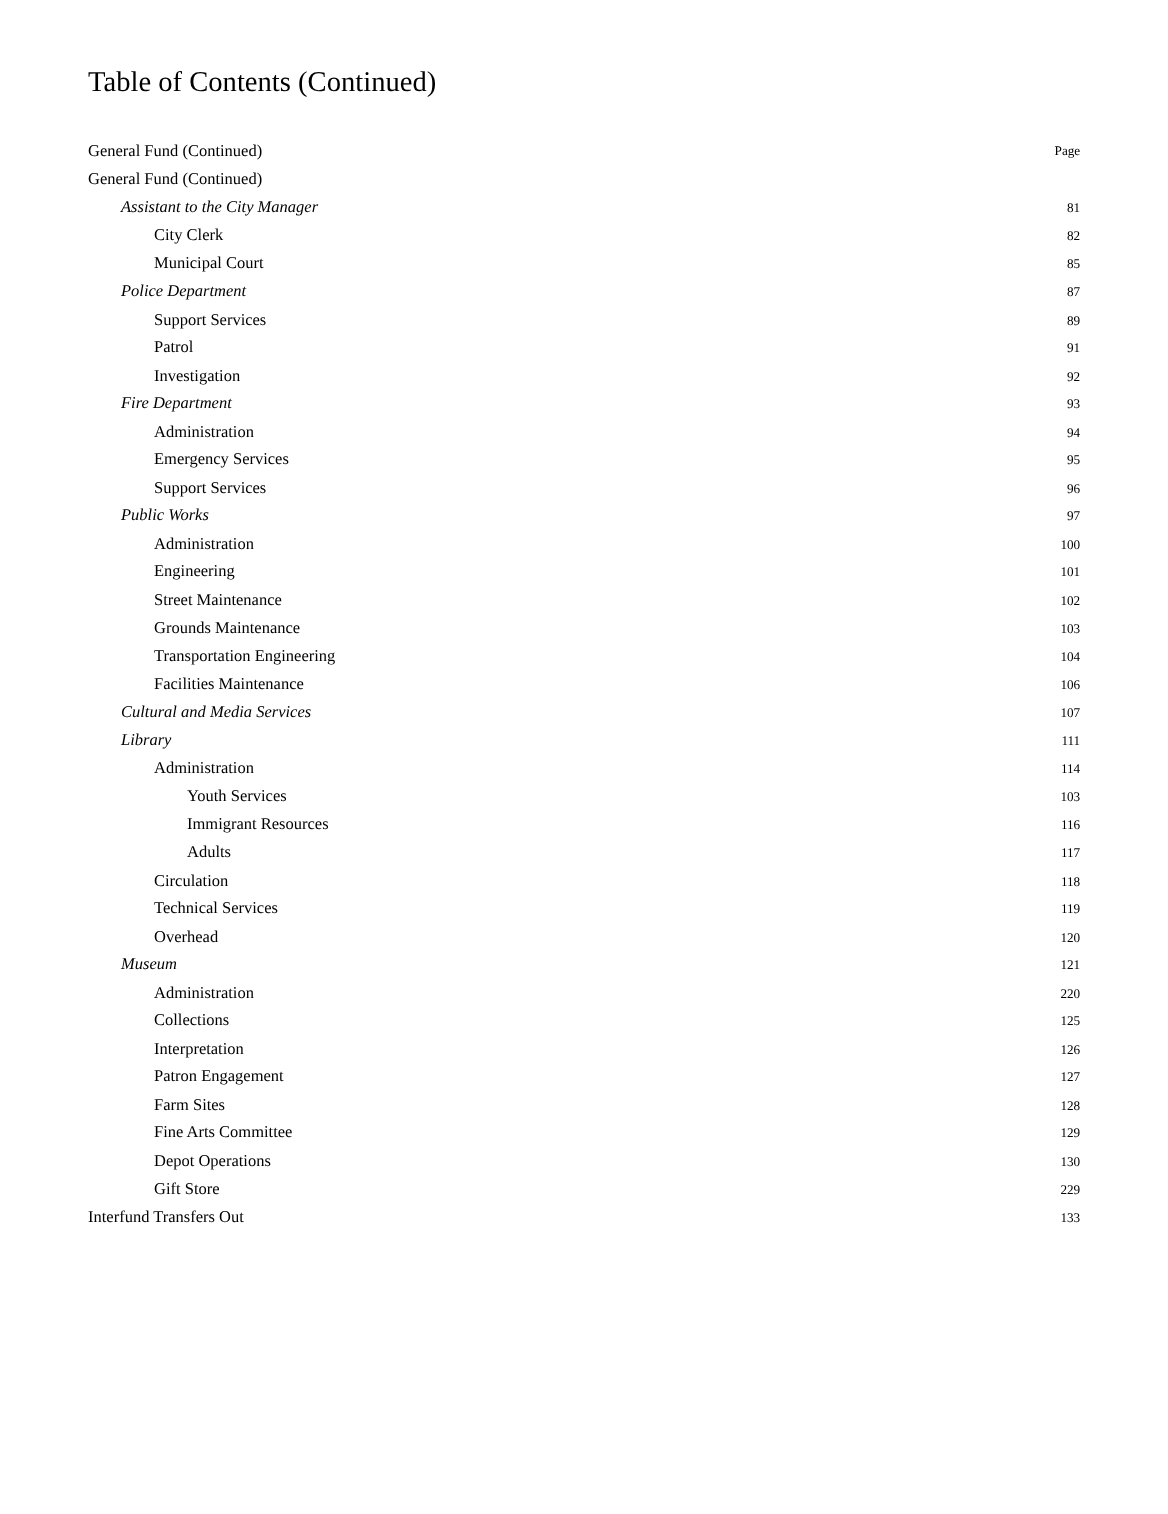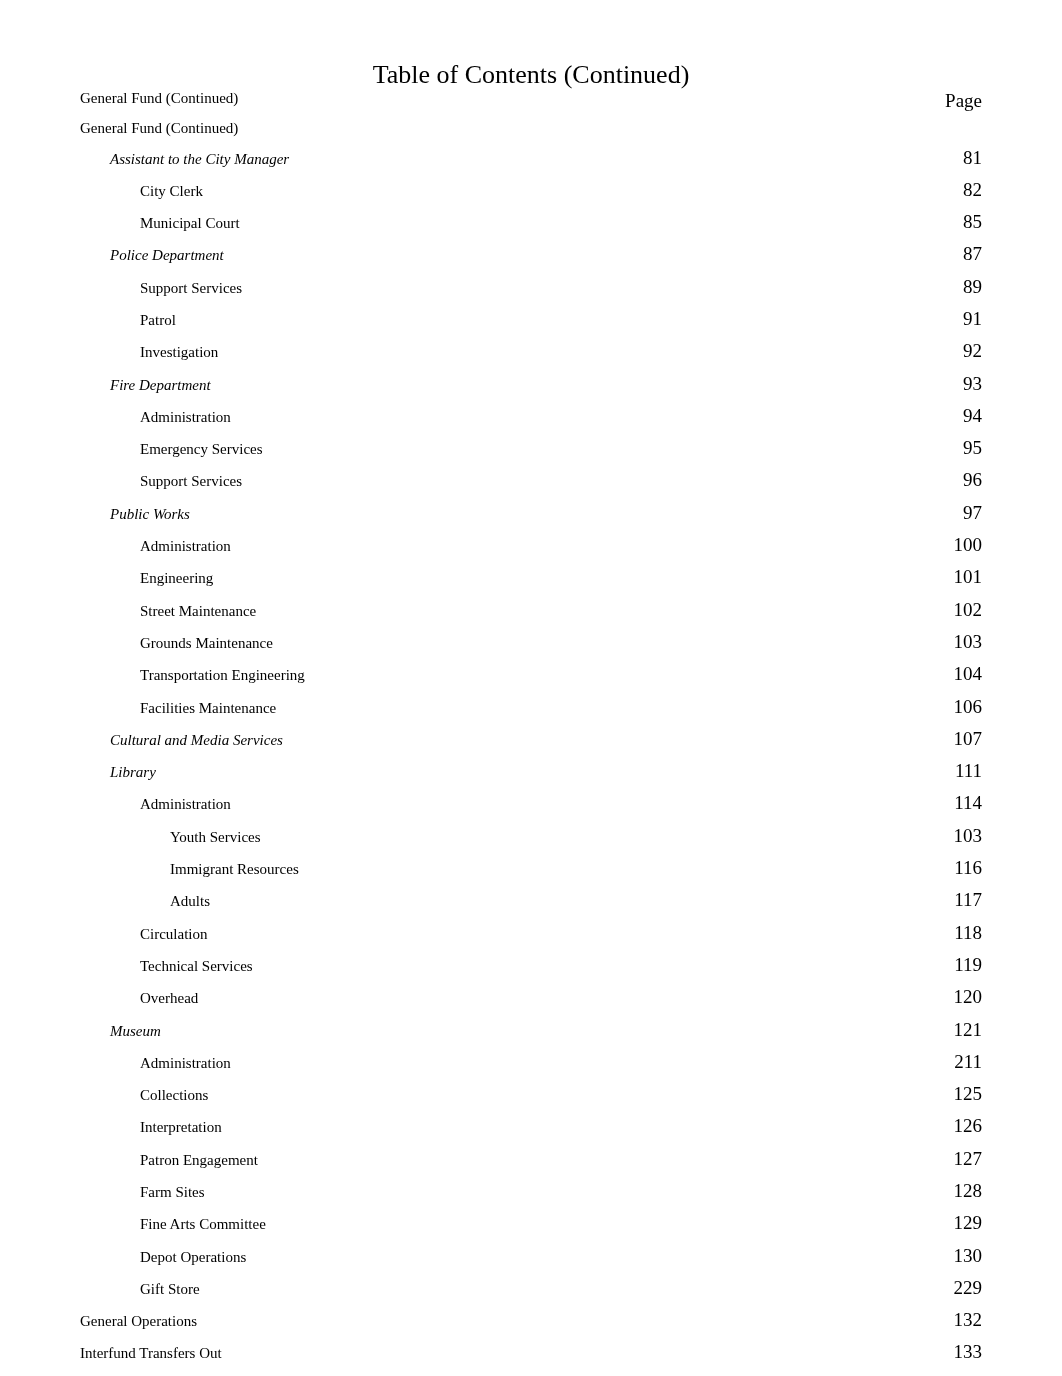--- a/index.html
+++ b/index.html
@@ -11,43 +11,44 @@
     body {
       background: #ffffff;
       font-family: Georgia, 'Times New Roman', serif;
       width: 1062px;
       min-height: 1376px;
       padding: 60px 80px;
       color: #000000;
     }
 
     .page-title {
-      text-align: center;
+      text-align: left;
       font-size: 26px;
       font-weight: normal;
+      margin-bottom: 40px;
       font-family: Georgia, serif;
     }
 
     .toc-container {
       width: 100%;
     }
 
     .toc-row {
       display: flex;
       justify-content: space-between;
       align-items: baseline;
       line-height: 1.7;
     }
 
     .toc-label {
       font-size: 15px;
     }
 
     .toc-page {
-      font-size: 19px;
+      font-size: 12px;
       white-space: nowrap;
       margin-left: 12px;
     }
 
     
     .indent-0 { padding-left: 0px; }
     .indent-1 { padding-left: 30px; font-style: italic; }
     .indent-2 { padding-left: 60px; }
     .indent-3 { padding-left: 90px; }
 
@@ -179,21 +180,21 @@
       <div class="toc-row">
         <span class="toc-label indent-2">Overhead</span>
         <span class="toc-page">120</span>
       </div>
       <div class="toc-row">
         <span class="toc-label indent-1">Museum</span>
         <span class="toc-page">121</span>
       </div>
       <div class="toc-row">
         <span class="toc-label indent-2">Administration</span>
-        <span class="toc-page">211</span>
+        <span class="toc-page">220</span>
       </div>
       <div class="toc-row">
         <span class="toc-label indent-2">Collections</span>
         <span class="toc-page">125</span>
       </div>
       <div class="toc-row">
         <span class="toc-label indent-2">Interpretation</span>
         <span class="toc-page">126</span>
       </div>
       <div class="toc-row">
@@ -210,21 +211,17 @@
       </div>
       <div class="toc-row">
         <span class="toc-label indent-2">Depot Operations</span>
         <span class="toc-page">130</span>
       </div>
       <div class="toc-row">
         <span class="toc-label indent-2">Gift Store</span>
         <span class="toc-page">229</span>
       </div>
       <div class="toc-row">
-        <span class="toc-label indent-0">General Operations</span>
-        <span class="toc-page">132</span>
-      </div>
-      <div class="toc-row">
         <span class="toc-label indent-0">Interfund Transfers Out</span>
         <span class="toc-page">133</span>
       </div>
     </div>
 </div>
 
 </body></html>

